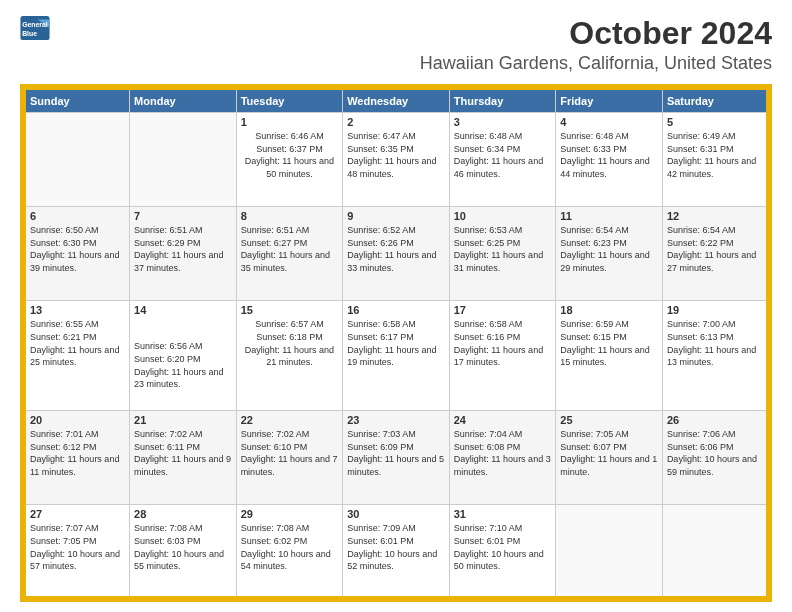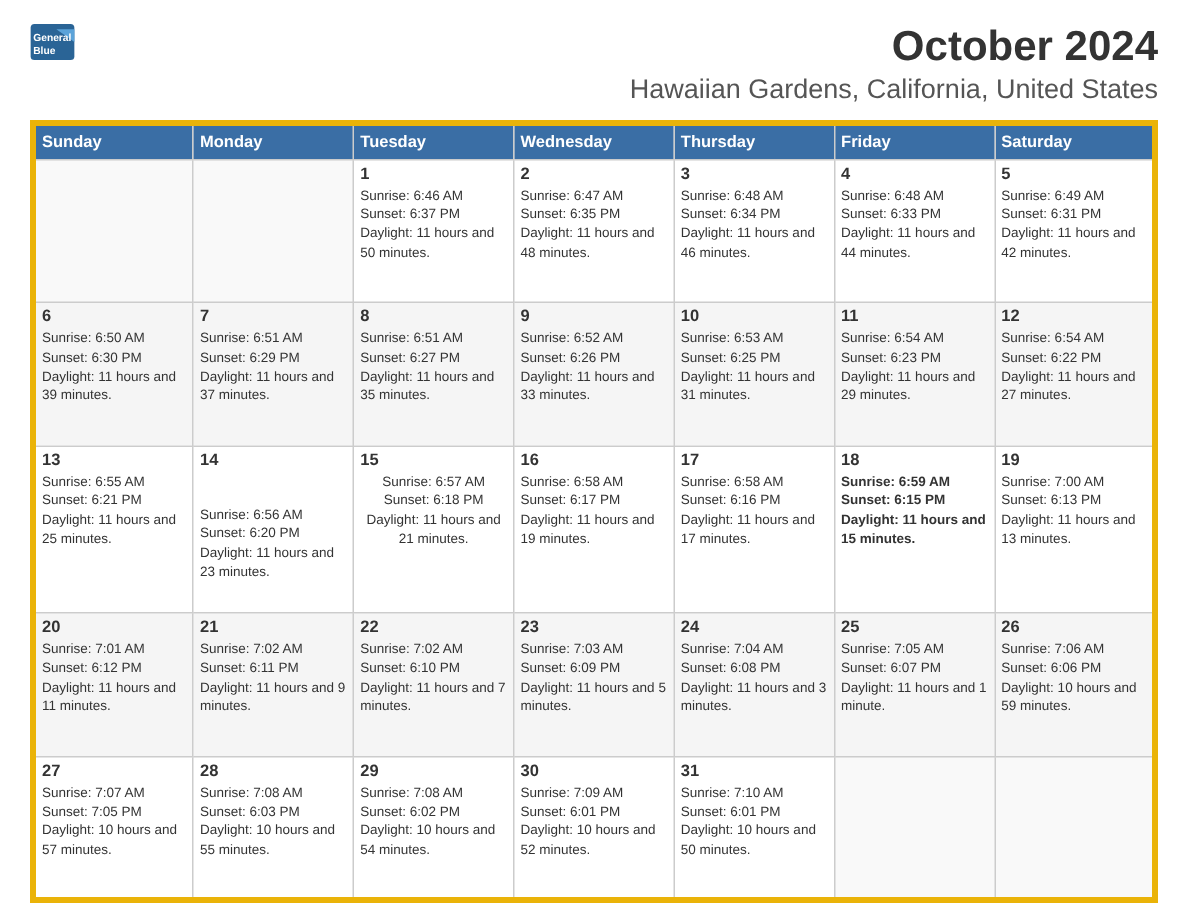--- a/index.html
+++ b/index.html
@@ -29,33 +29,33 @@
       gap: 4px;
     }
     .logo-icon {
       width: 30px;
       height: 24px;
     }
     .title-block {
       text-align: right;
     }
     .main-title {
-      font-size: 28px;
+      font-size: 32px;
       font-weight: bold;
       color: #333;
       line-height: 1.1;
     }
     .subtitle {
       font-size: 18px;
       color: #555;
       margin-top: 2px;
     }
     .calendar {
       flex: 1;
-      border: 4px solid #eab308;
+      border: 6px solid #eab308;
       border-collapse: collapse;
       width: 100%;
       table-layout: fixed;
     }
     .calendar th {
       background-color: #3a6ea5;
       color: white;
       font-size: 11px;
       font-weight: bold;
       padding: 5px 4px;
@@ -123,21 +123,21 @@
           <th>Friday</th>
           <th>Saturday</th>
         </tr>
     </thead>
     <tbody id="calendar-body">
     <tr>
           <td class="empty-cell"></td>
           <td class="empty-cell"></td>
           <td>
             <span class="day-number">1</span>
-            <div class="cell-content" style="white-space: pre-line;">Sunrise: 6:46 AM
+            <div class="cell-content" style="white-space: pre-line; text-align: center;">Sunrise: 6:46 AM
 Sunset: 6:37 PM
 Daylight: 11 hours and 50 minutes.</div>
           </td>
           <td>
             <span class="day-number">2</span>
             <div class="cell-content" style="white-space: pre-line;">Sunrise: 6:47 AM
 Sunset: 6:35 PM
 Daylight: 11 hours and 48 minutes.</div>
           </td>
           <td>
@@ -229,21 +229,21 @@
 Daylight: 11 hours and 19 minutes.</div>
           </td>
           <td>
             <span class="day-number">17</span>
             <div class="cell-content" style="white-space: pre-line;">Sunrise: 6:58 AM
 Sunset: 6:16 PM
 Daylight: 11 hours and 17 minutes.</div>
           </td>
           <td>
             <span class="day-number">18</span>
-            <div class="cell-content" style="white-space: pre-line; font-weight: bold;">Sunrise: 6:59 AM
+            <div class="cell-content" style="white-space: pre-line;">Sunrise: 6:59 AM
 Sunset: 6:15 PM
 Daylight: 11 hours and 15 minutes.</div>
           </td>
           <td>
             <span class="day-number">19</span>
             <div class="cell-content" style="white-space: pre-line;">Sunrise: 7:00 AM
 Sunset: 6:13 PM
 Daylight: 11 hours and 13 minutes.</div>
           </td>
         </tr>

